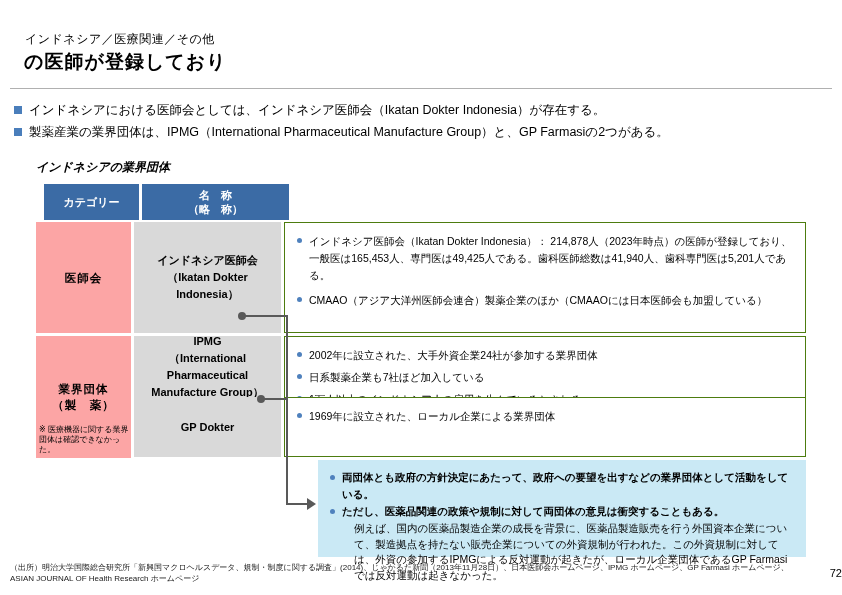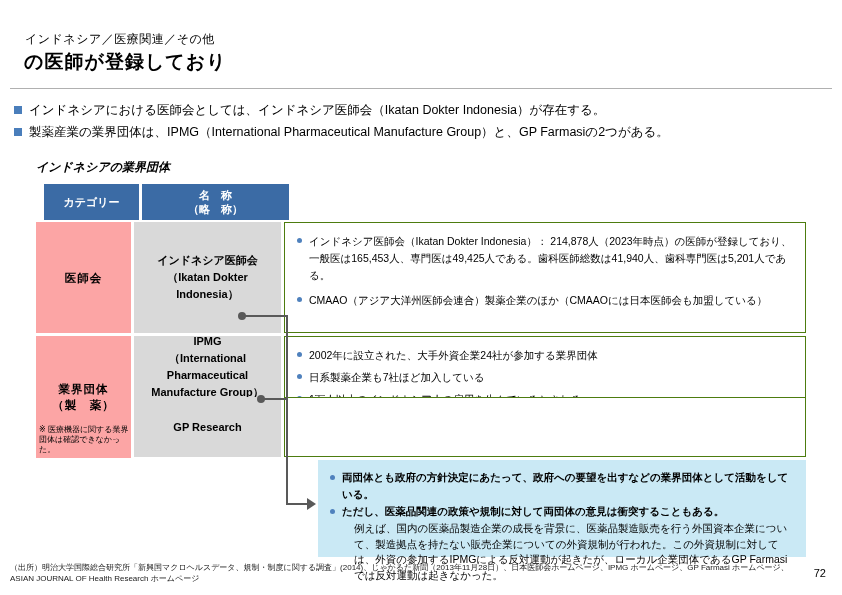--- a/index.html
+++ b/index.html
@@ -71,21 +71,21 @@
 
   .highlight-box {
     position:absolute; left:318px; top:460px; width:488px; height:97px;
     background:#cae9f5; padding:9px 12px 6px 12px;
   }
   .hl-line { display:flex; align-items:flex-start; font-size:10.5px; font-weight:bold; line-height:17px; }
   .hl-line .dot { margin-top:6px; }
   .hl-detail { font-size:10.5px; line-height:15.5px; padding-left:24px; margin-top:1px; }
 
   .footer-source { position:absolute; left:10px; top:562px; width:792px; font-size:8px; line-height:11px; color:#1a1a1a; }
-  .page-number { position:absolute; right:16px; top:567px; font-size:11px; }
+  .page-number { position:absolute; right:0; top:567px; font-size:11px; }
 </style>
 </head>
 <body>
 
 <div class="slide">
 
   <div class="breadcrumb">インドネシア／医療関連／その他</div>
   <div class="page-title">の医師が登録しており</div>
   <div class="title-rule"></div>
 
@@ -151,23 +151,27 @@
                   <span>日系製薬企業も7社ほど加入している</span>
                 </li>
               <li>
                   <span class="dot"></span>
                   <span>1万人以上のインドネシア人の雇用を生んでいるとされる</span>
                 </li>
             </ul>
           </div>
         </div>
         <div class="subrow subrow-gp">
-          <div class="cell c-name name-cell">GP Research</div>
+          <div class="cell c-name name-cell">GP Dokter</div>
           <div class="cell c-ov ov-cell ov-gp">
             <ul class="ov-bullets">
+              <li>
+                  <span class="dot"></span>
+                  <span>1969年に設立された、ローカル企業による業界団体</span>
+                </li>
             </ul>
           </div>
         </div>
       </div>
     </div>
   </div>
 
   <div class="conn-dot" style="left:238px; top:312px;"></div>
   <div class="conn" style="left:242px; top:315px; width:46px; height:2px;"></div>
   <div class="conn-dot" style="left:257px; top:395px;"></div>

